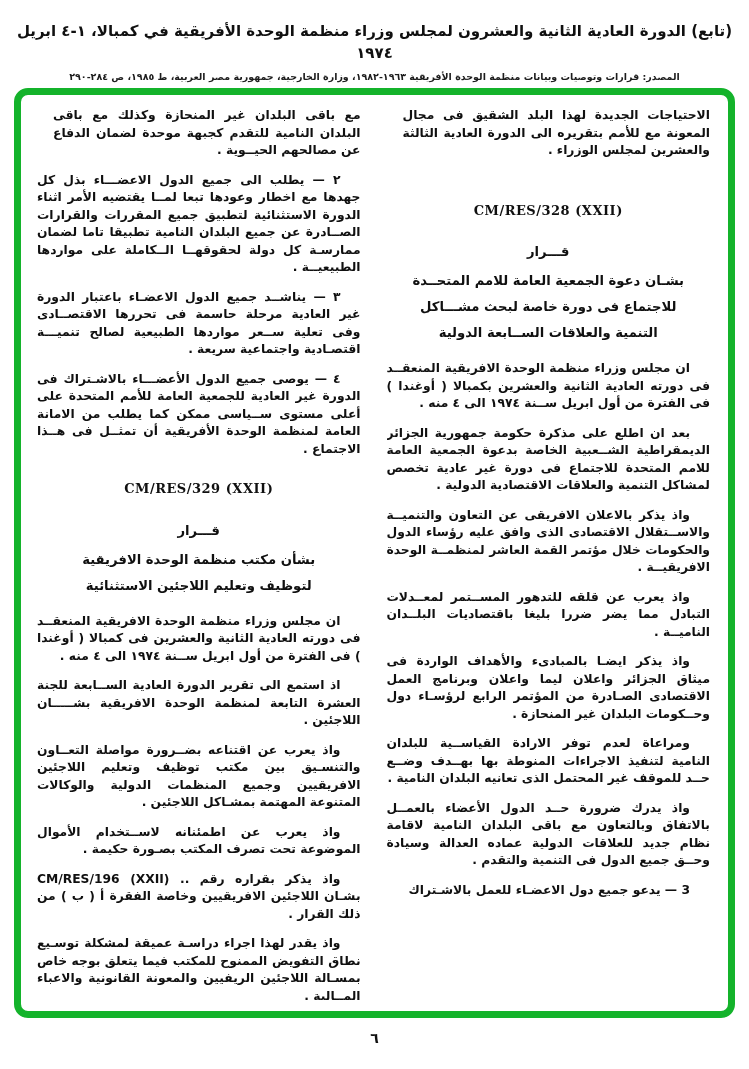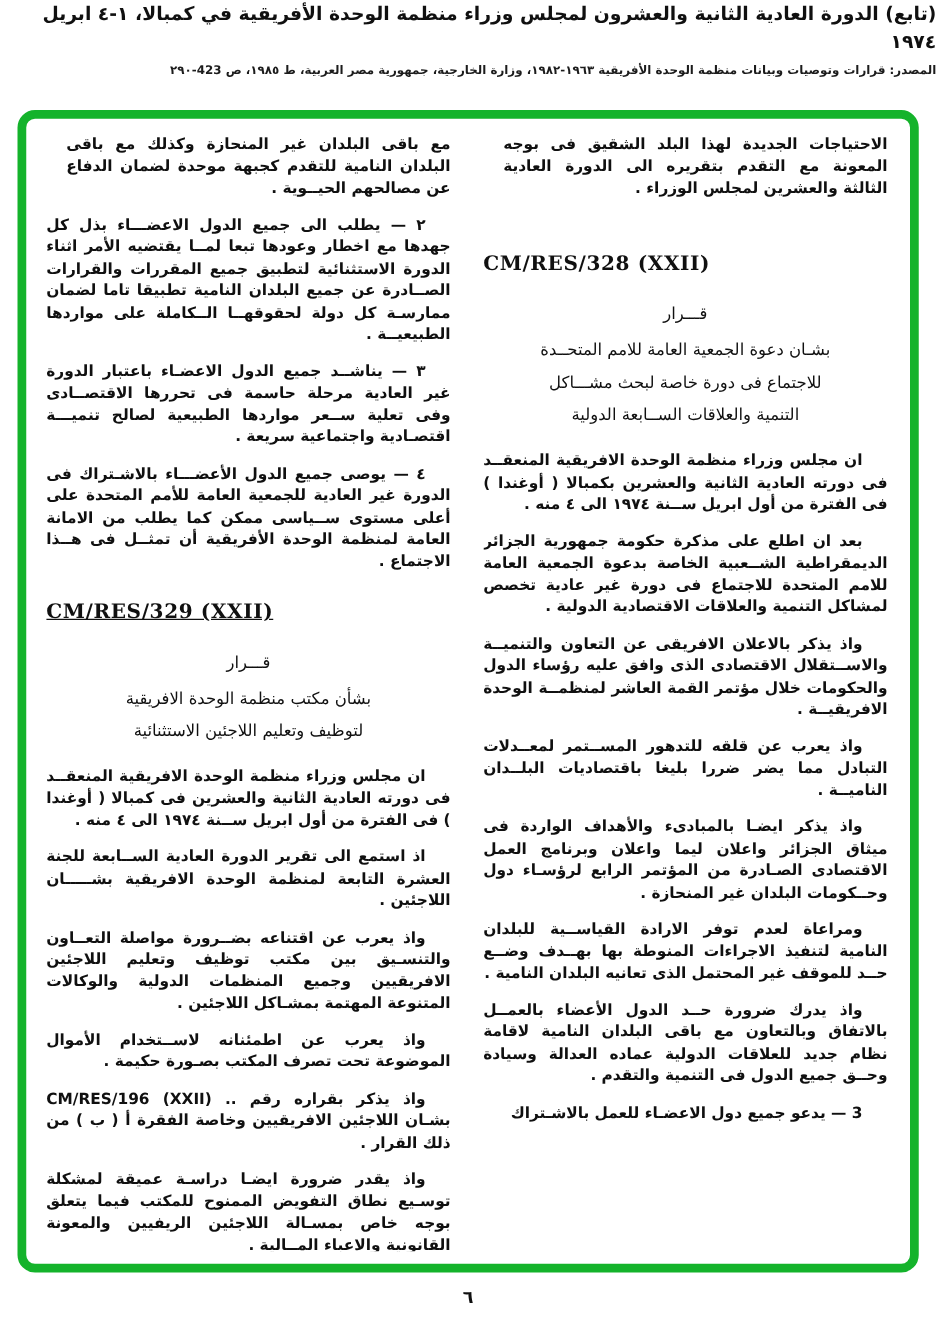--- a/index.html
+++ b/index.html
@@ -7,21 +7,22 @@
   body {
     width:749px; height:1069px;
     background:#ffffff;
     font-family:"DejaVu Sans", sans-serif;
     color:#101010;
     position:relative;
     overflow:hidden;
   }
   .page-header {
     direction:rtl;
-    text-align:right;
+    text-align:center;
+    padding-top:20px;
   }
   .page-header .title-line {
     font-size:15px;
     font-weight:bold;
     letter-spacing:0;
     line-height:22px;
   }
   .page-header .source-line {
     font-size:9.5px;
     font-weight:bold;
@@ -52,59 +53,59 @@
     line-height:17.5px;
     overflow:hidden;
   }
   .col p {
     margin:0 0 12px 0;
     text-indent:20px;
   }
   .col p.cont { text-indent:0;margin-left:16px; }
   .ref-label {
     direction:ltr;
-    text-align:left;
+    text-align:center;
     font-family:"DejaVu Serif", serif;
     font-weight:bold;
-    font-size:16px;
+    font-size:13px;
     letter-spacing:0.5px;
     margin:2px 0 20px 0;
   }
   .ref-label.gap-lg { margin-top:42px; }
-  .ref-label.gap-md { margin-top:22px;text-decoration:underline; }
+  .ref-label.gap-md { margin-top:22px; }
   .res-title {
     text-align:center;
     font-size:13.2px;
-    font-weight:normal;
+    font-weight:bold;
     line-height:26px;
     margin-bottom:14px;
   }
   .res-title .word-qarar { margin-bottom:3px; }
   .page-footer {
     position:absolute;
     left:0; top:1030px;
     width:100%;
     text-align:center;
     font-size:14px;
     font-weight:bold;
   }
 </style>
 </head>
 <body>
 
 <header class="page-header">
   <div class="title-line">(تابع) الدورة العادية الثانية والعشرون لمجلس وزراء منظمة الوحدة الأفريقية في كمبالا، ١-٤ ابريل ١٩٧٤</div>
-  <div class="source-line">المصدر: قرارات وتوصيات وبيانات منظمة الوحدة الأفريقية ١٩٦٣-١٩٨٢، وزارة الخارجية، جمهورية مصر العربية، ط ١٩٨٥، ص 423-٢٩٠</div>
+  <div class="source-line">المصدر: قرارات وتوصيات وبيانات منظمة الوحدة الأفريقية ١٩٦٣-١٩٨٢، وزارة الخارجية، جمهورية مصر العربية، ط ١٩٨٥، ص ٢٨٤-٢٩٠</div>
 </header>
 
 <div class="content-frame" style="border-color: rgb(20, 179, 43);">
   <div class="columns">
 
     <section class="col">
-      <p class="cont">الاحتياجات الجديدة لهذا البلد الشقيق فى بوجه المعونة مع التقدم بتقريره الى الدورة العادية الثالثة والعشرين لمجلس الوزراء .</p>
+      <p class="cont">الاحتياجات الجديدة لهذا البلد الشقيق فى مجال المعونة مع للأمم بتقريره الى الدورة العادية الثالثة والعشرين لمجلس الوزراء .</p>
       <div class="ref-label gap-lg">CM/RES/328  (XXII)</div>
       <div class="res-title">
         <div class="word-qarar">قـــرار</div>
         <div>بشـان دعوة الجمعية العامة للامم المتحــدة</div>
         <div>للاجتماع فى دورة خاصة لبحث مشـــاكل</div>
         <div>التنمية والعلاقات الســابعة الدولية</div>
       </div>
       <p>ان مجلس وزراء منظمة الوحدة الافريقية المنعقــد فى دورته العادية الثانية والعشرين بكمبالا ( أوغندا ) فى الفترة من أول ابريل ســنة ١٩٧٤ الى ٤ منه .</p>
       <p>بعد ان اطلع على مذكرة حكومة جمهورية الجزائر الديمقراطية الشــعبية الخاصة بدعوة الجمعية العامة للامم المتحدة للاجتماع فى دورة غير عادية تخصص لمشاكل التنمية والعلاقات الاقتصادية الدولية .</p>
       <p>واذ يذكر بالاعلان الافريقى عن التعاون والتنميــة والاســتقلال الاقتصادى الذى وافق عليه رؤساء الدول والحكومات خلال مؤتمر القمة العاشر لمنظمــة الوحدة الافريقيــة .</p>
@@ -124,21 +125,21 @@
       <div class="res-title">
         <div class="word-qarar">قـــرار</div>
         <div>بشأن مكتب منظمة الوحدة الافريقية</div>
         <div>لتوظيف وتعليم اللاجئين الاستثنائية</div>
       </div>
       <p>ان مجلس وزراء منظمة الوحدة الافريقية المنعقــد فى دورته العادية الثانية والعشرين فى كمبالا ( أوغندا ) فى الفترة من أول ابريل ســنة ١٩٧٤ الى ٤ منه .</p>
       <p>اذ استمع الى تقرير الدورة العادية الســابعة للجنة العشرة التابعة لمنظمة الوحدة الافريقية بشـــــان اللاجئين .</p>
       <p>واذ يعرب عن اقتناعه بضــرورة مواصلة التعــاون والتنسـيق بين مكتب توظيف وتعليم اللاجئين الافريقيين وجميع المنظمات الدولية والوكالات المتنوعة المهتمة بمشـاكل اللاجئين .</p>
       <p>واذ يعرب عن اطمئنانه لاســتخدام الأموال الموضوعة تحت تصرف المكتب بصـورة حكيمة .</p>
       <p>واذ يذكر بقراره رقم .. CM/RES/196 (XXII) بشـان اللاجئين الافريقيين وخاصة الفقرة أ ( ب ) من ذلك القرار .</p>
-      <p>واذ يقدر ضرورة ايضـا دراسـة عميقة لمشكلة توسـيع نطاق التفويض الممنوح للمكتب فيما يتعلق بوجه خاص بمسـالة اللاجئين الريفيين والمعونة القانونية والاعباء المــالية .</p>
+      <p>واذ يقدر لهذا اجراء دراسـة عميقة لمشكلة توسـيع نطاق التفويض الممنوح للمكتب فيما يتعلق بوجه خاص بمسـالة اللاجئين الريفيين والمعونة القانونية والاعباء المــالية .</p>
     </section>
 
   </div>
 </div>
 
 <footer class="page-footer">
   <span>٦</span>
 </footer>
 
 </body></html>

